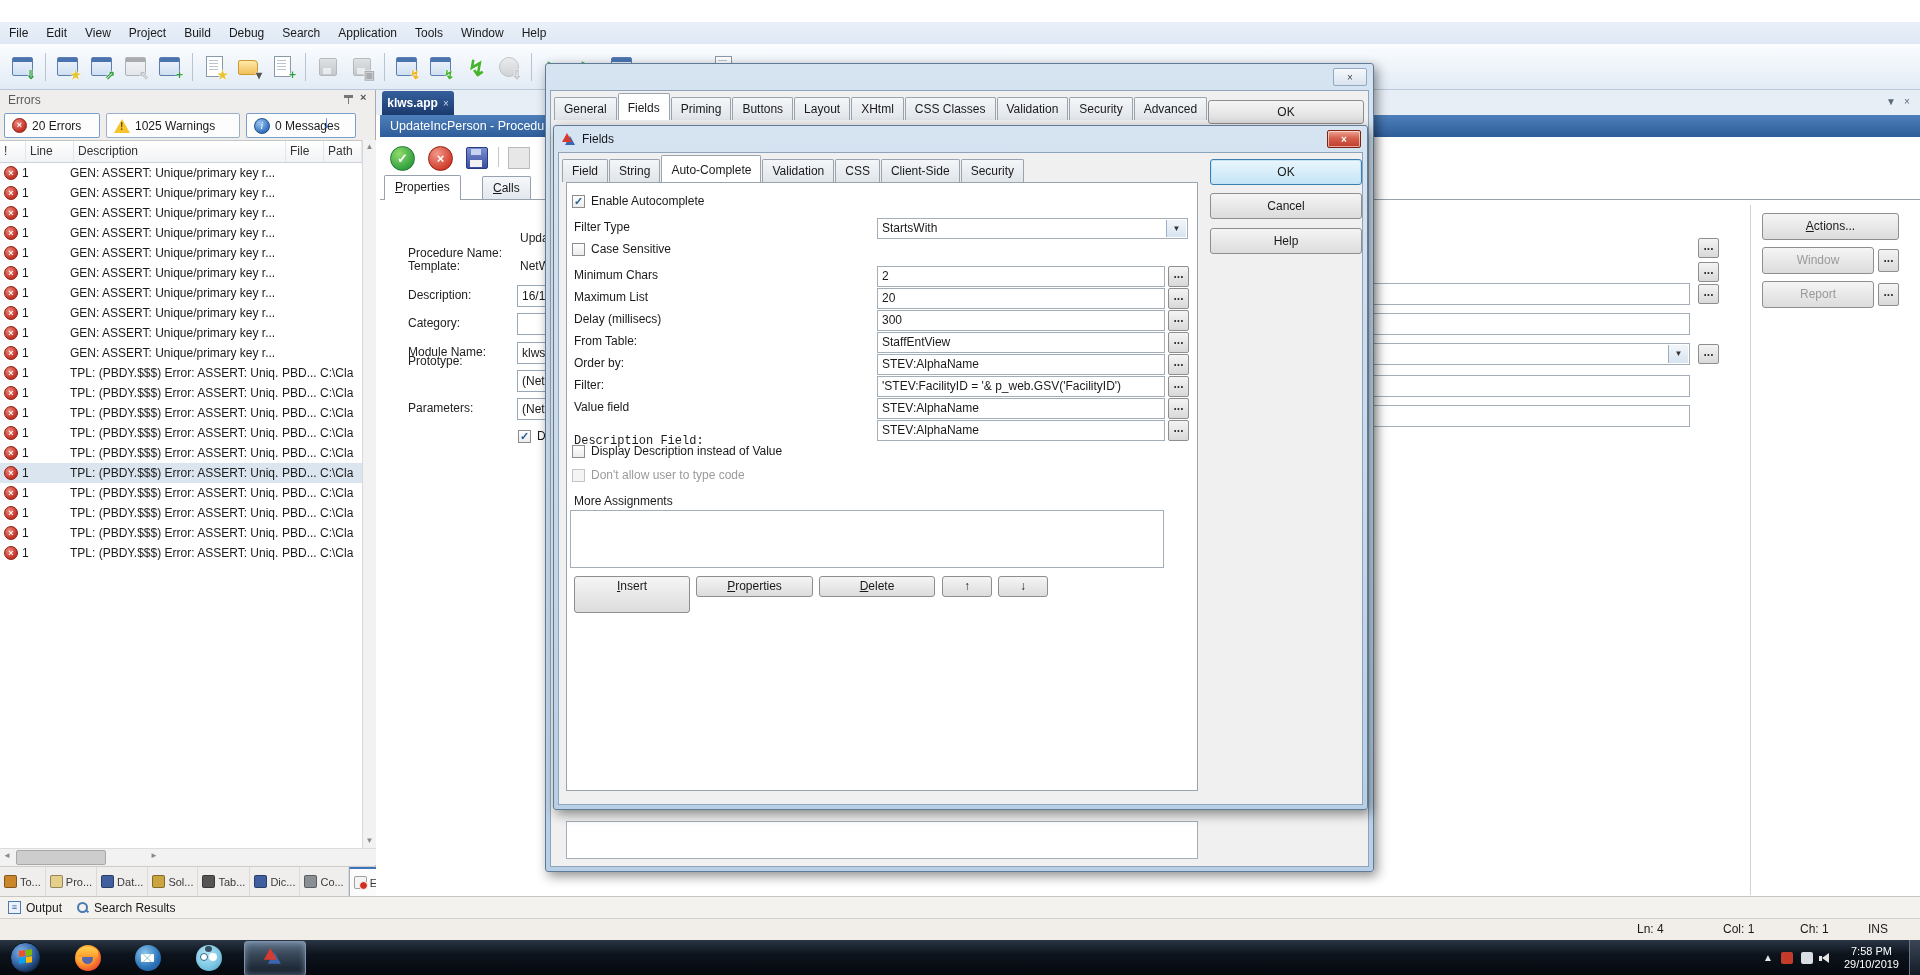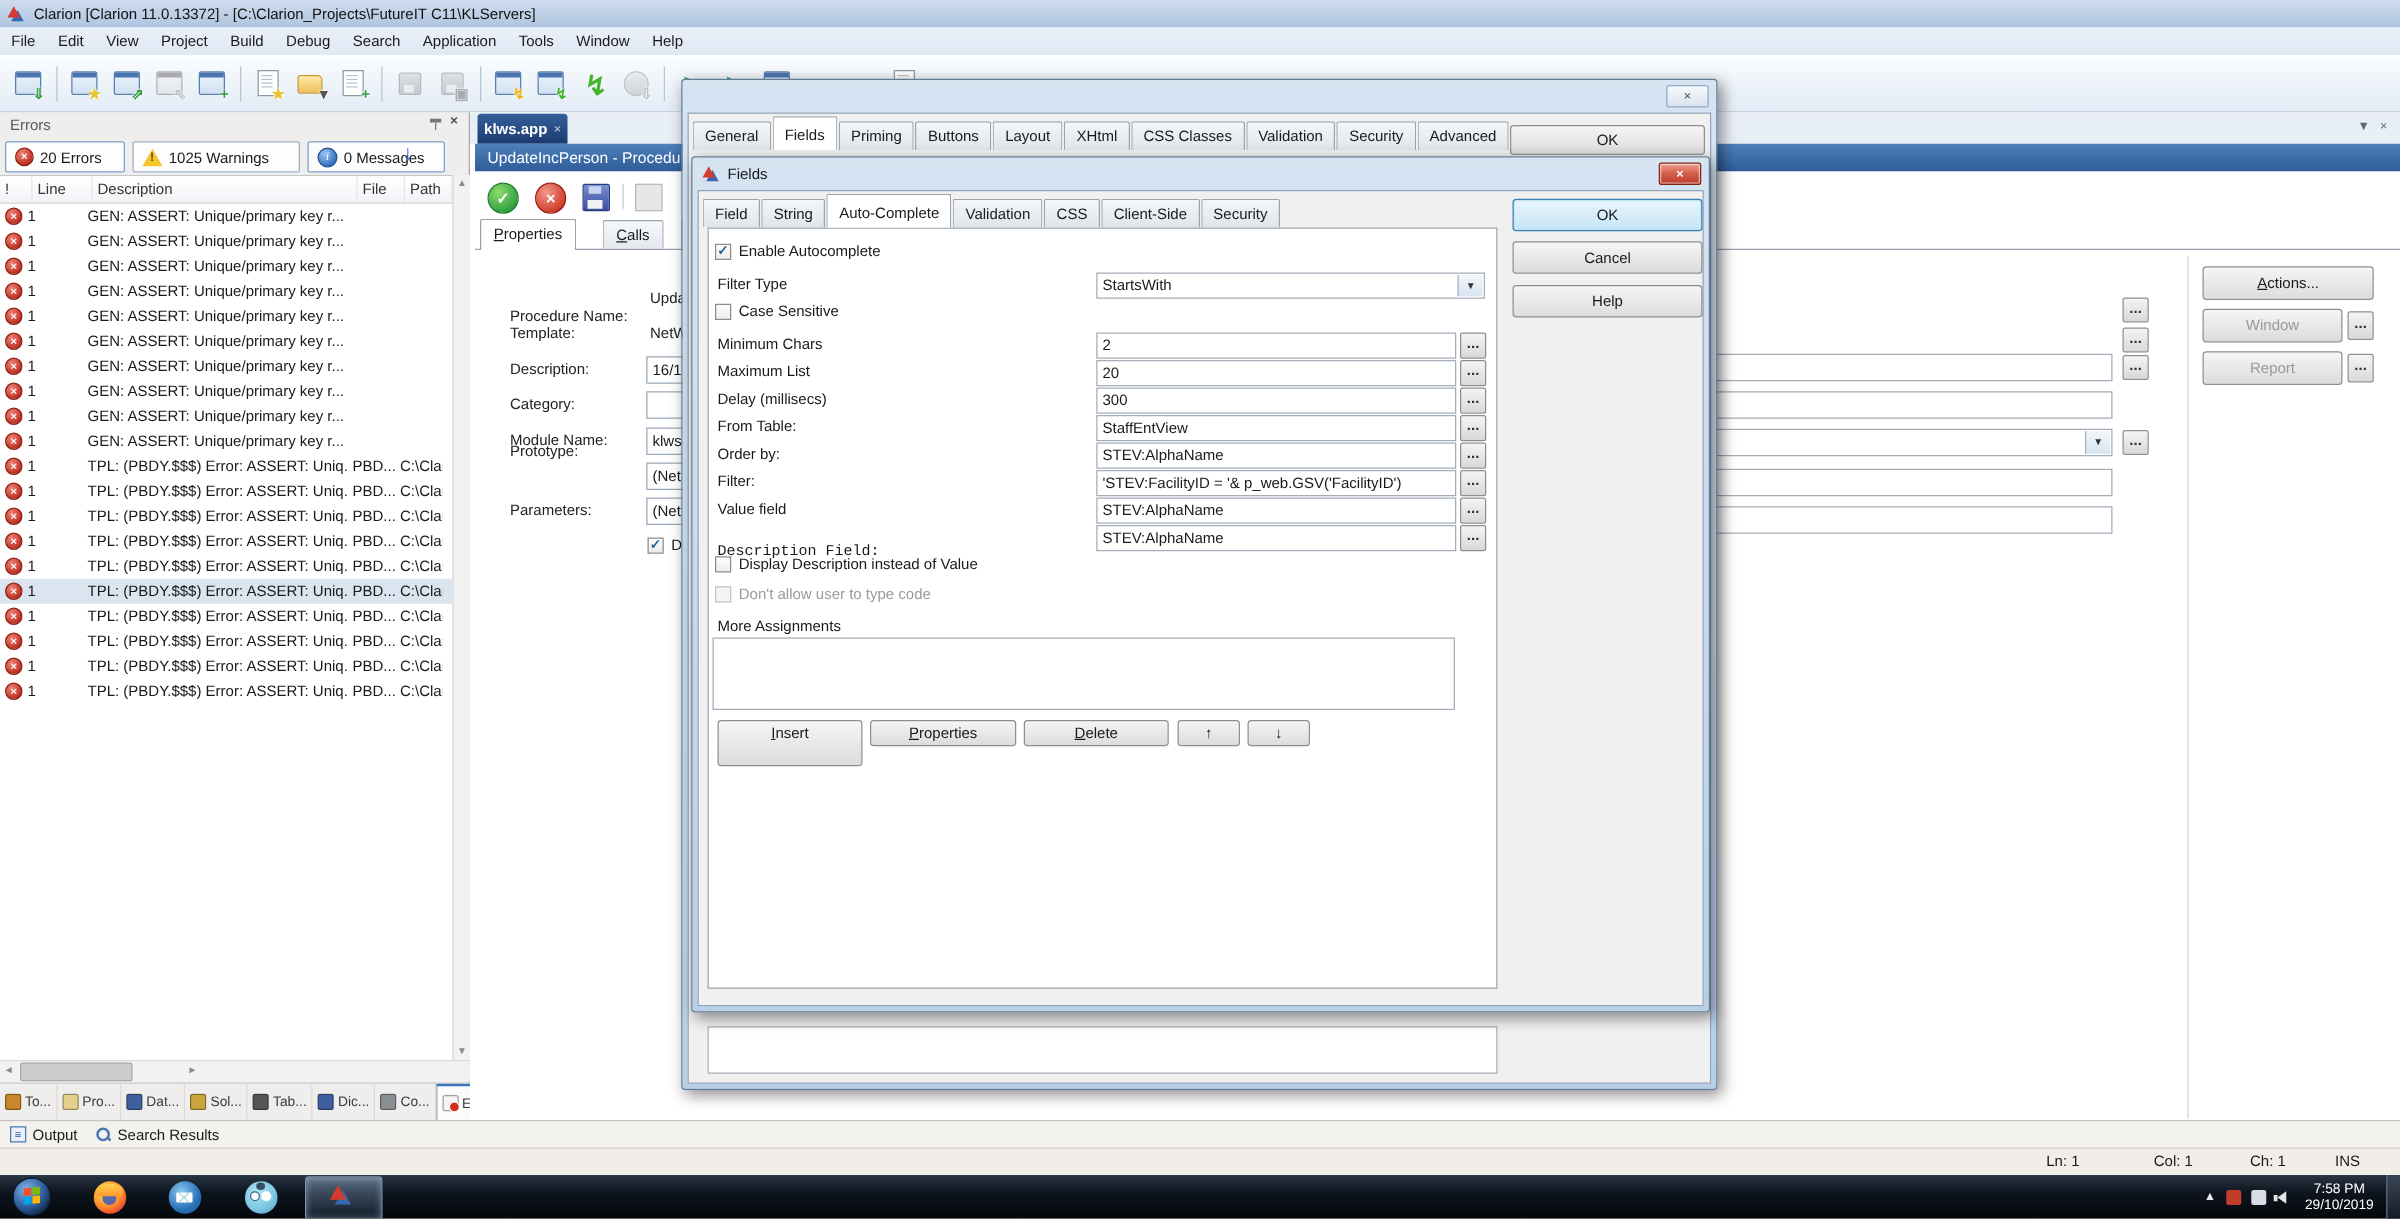--- a/index.html
+++ b/index.html
@@ -181,27 +181,20 @@
     margin:0 5px;position:relative;}
   .spk::after{content:"";position:absolute;left:-3px;top:-2px;width:3px;height:5px;background:#e4e4e4;}
   #clock{text-align:center;font-size:11px;line-height:13px;margin:0 10px;}
   #showdesk{width:10px;height:35px;border-left:1px solid #6a7686;background:linear-gradient(#3a4656,#141b26);}
 </style>
 </head>
 <body>
 
 <div id="screen">
 
-  <div class="abs" id="titlebar">
-    <span class="clarlogo">
-        <span class="t2"></span>
-        <span class="t1"></span>
-      </span>
-    <span style="margin-left:7px">Clarion [Clarion 11.0.13372] - [C:\Clarion_Projects\FutureIT C11\KLServers]</span>
-  </div>
 
   <div class="abs" id="menubar">
       <span class="menu-item">File</span>
       <span class="menu-item">Edit</span>
       <span class="menu-item">View</span>
       <span class="menu-item">Project</span>
       <span class="menu-item">Build</span>
       <span class="menu-item">Debug</span>
       <span class="menu-item">Search</span>
       <span class="menu-item">Application</span>
@@ -664,21 +657,21 @@
       <span class="obtab">
         <span class="out-ico">≡</span>
         <span>Output</span>
       </span>
       <span class="obtab">
         <span class="mag"></span>
         <span>Search Results</span>
       </span>
     </div>
   <div class="abs" id="statusbar"></div>
-  <span class="stitem" style="left:1637px">Ln: 1</span>
+  <span class="stitem" style="left:1637px">Ln: 4</span>
   <span class="stitem" style="left:1723px">Col: 1</span>
   <span class="stitem" style="left:1800px">Ch: 1</span>
   <span class="stitem" style="left:1868px">INS</span>
 
   <div class="abs" id="taskbar"></div>
   <div class="abs" id="orb">
     <span class="flag">
         <span class="fl1"></span>
         <span class="fl2"></span>
         <span class="fl3"></span>

